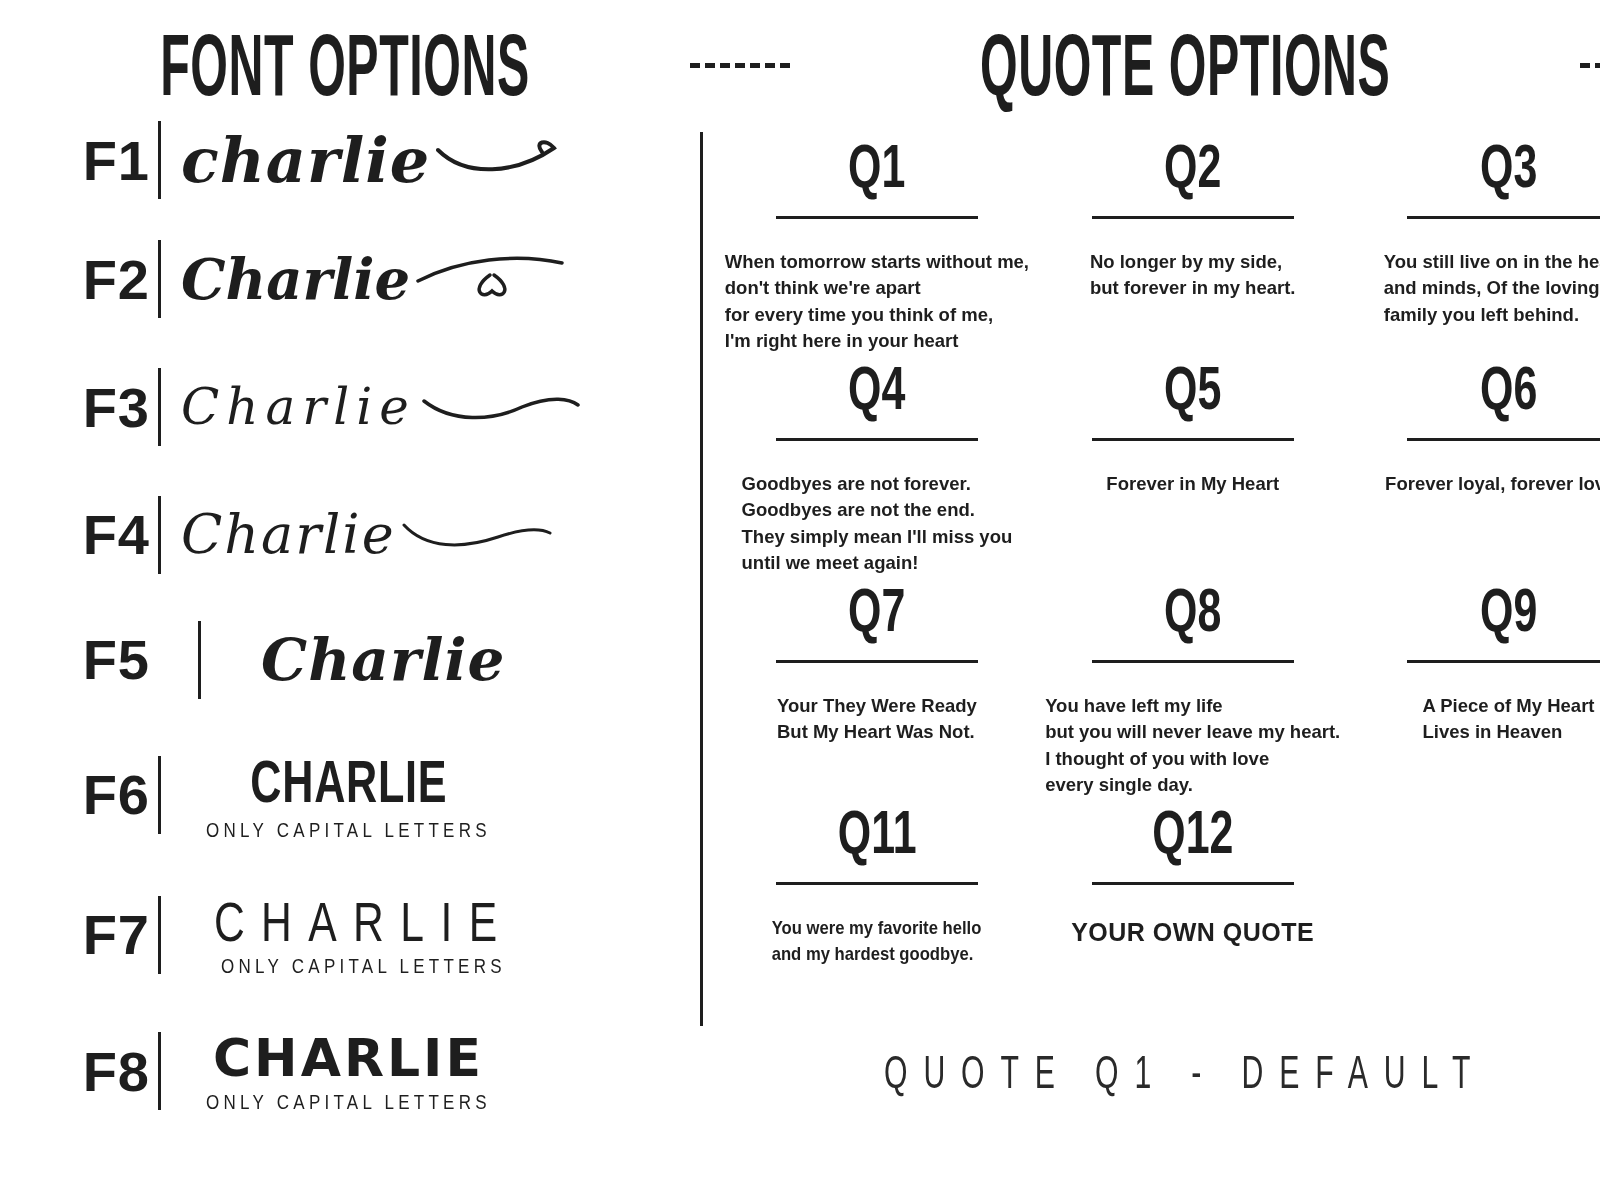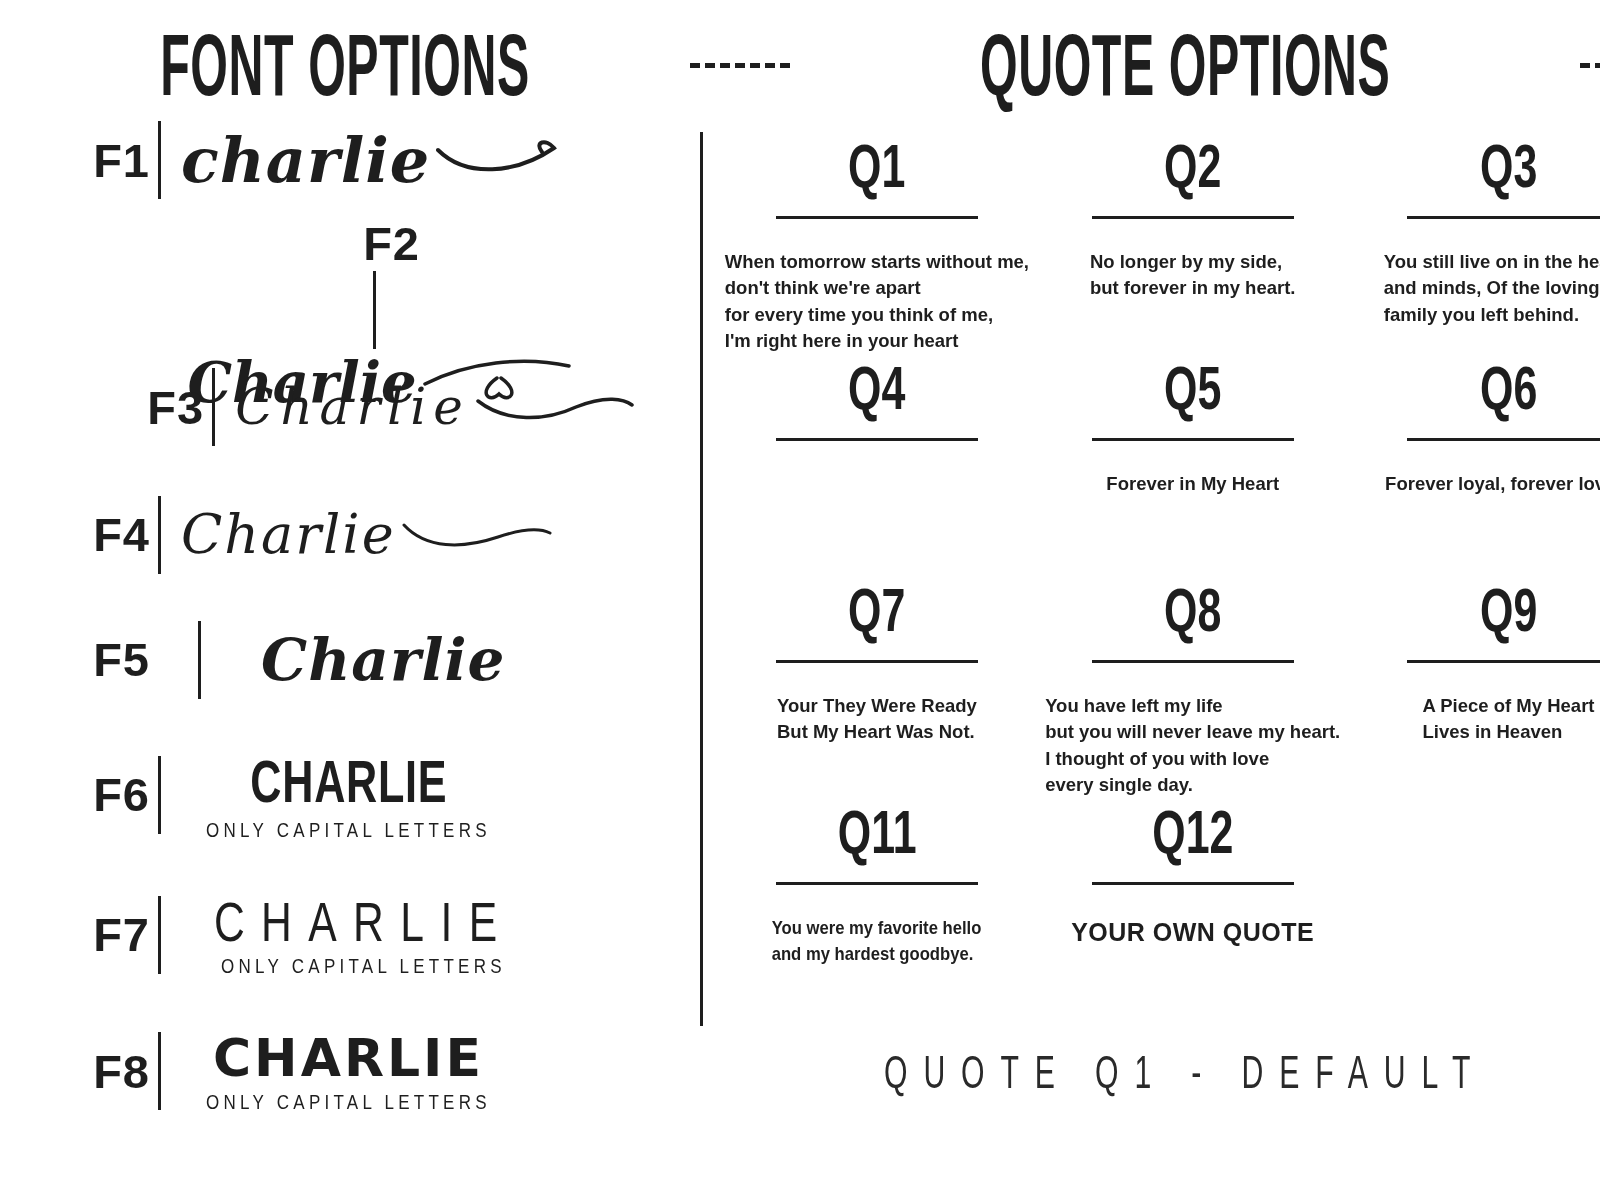--- a/index.html
+++ b/index.html
@@ -23,28 +23,28 @@
     transform: scaleX(0.55); transform-origin: center;
     white-space: nowrap; letter-spacing: 1px;
   }
   .dash-line { width: 100px; border-top: 5px dashed #1e1e1e; height: 0; }
 
   
   .left-panel { width: 690px; box-sizing: border-box; }
   .font-list { display: flex; flex-direction: column; padding-left: 70px; }
   .font-row { display: flex; align-items: center; }
   .row-f1 { height: 112px; }
-  .row-f2 { height: 126px; flex-direction: column; }
-  .row-f3 { height: 130px; justify-content: center; }
+  .row-f2 { height: 126px; }
+  .row-f3 { height: 130px; }
   .row-f4 { height: 125px; }
   .row-f5 { height: 125px; gap: 40px; }
   .row-f6 { height: 145px; }
   .row-f7 { height: 135px; }
   .row-f8 { height: 138px; }
-  .f-label { font-size: 47px; font-weight: 700; width: 80px; text-align: right; letter-spacing: 1px; }
+  .f-label { font-size: 56px; font-weight: 700; width: 80px; text-align: right; letter-spacing: 1px; }
   .f-bar { width: 3px; background: #1e1e1e; height: 78px; margin: 0 20px 0 8px; flex: none; }
   .f-sample-wrap { display: flex; flex-direction: column; align-items: center; }
   .f-sample-line { display: flex; align-items: center; }
   .f-sample { display: inline-block; white-space: nowrap; }
 
   .row-f1 .f-sample { font-family: "DejaVu Serif", serif; font-style: italic; font-weight: 700; font-size: 62px; letter-spacing: 1px; }
   .row-f2 .f-sample { font-family: "DejaVu Serif", serif; font-style: italic; font-weight: 700; font-size: 56px; letter-spacing: 0; }
   .row-f3 .f-sample { font-family: "DejaVu Serif", serif; font-style: italic; font-weight: 400; font-size: 50px; letter-spacing: 7px; }
   .row-f4 .f-sample { font-family: "DejaVu Serif", serif; font-style: italic; font-weight: 400; font-size: 54px; letter-spacing: 2px; }
   .row-f5 .f-sample { font-family: "DejaVu Serif", serif; font-style: italic; font-weight: 700; font-size: 58px; letter-spacing: 1px; }
@@ -217,20 +217,24 @@
         <div class="q-id">Q3</div>
         <div class="q-underline"></div>
         <p class="q-text">You still live on in the hearts
 and minds, Of the loving
 family you left behind.</p>
       </div>
 
       <div class="quote-cell cell-q4">
         <div class="q-id">Q4</div>
         <div class="q-underline"></div>
+        <p class="q-text">Goodbyes are not forever.
+Goodbyes are not the end.
+They simply mean I'll miss you
+until we meet again!</p>
       </div>
 
       <div class="quote-cell cell-q5">
         <div class="q-id">Q5</div>
         <div class="q-underline"></div>
         <p class="q-text">Forever in My Heart</p>
       </div>
 
       <div class="quote-cell cell-q6">
         <div class="q-id">Q6</div>

